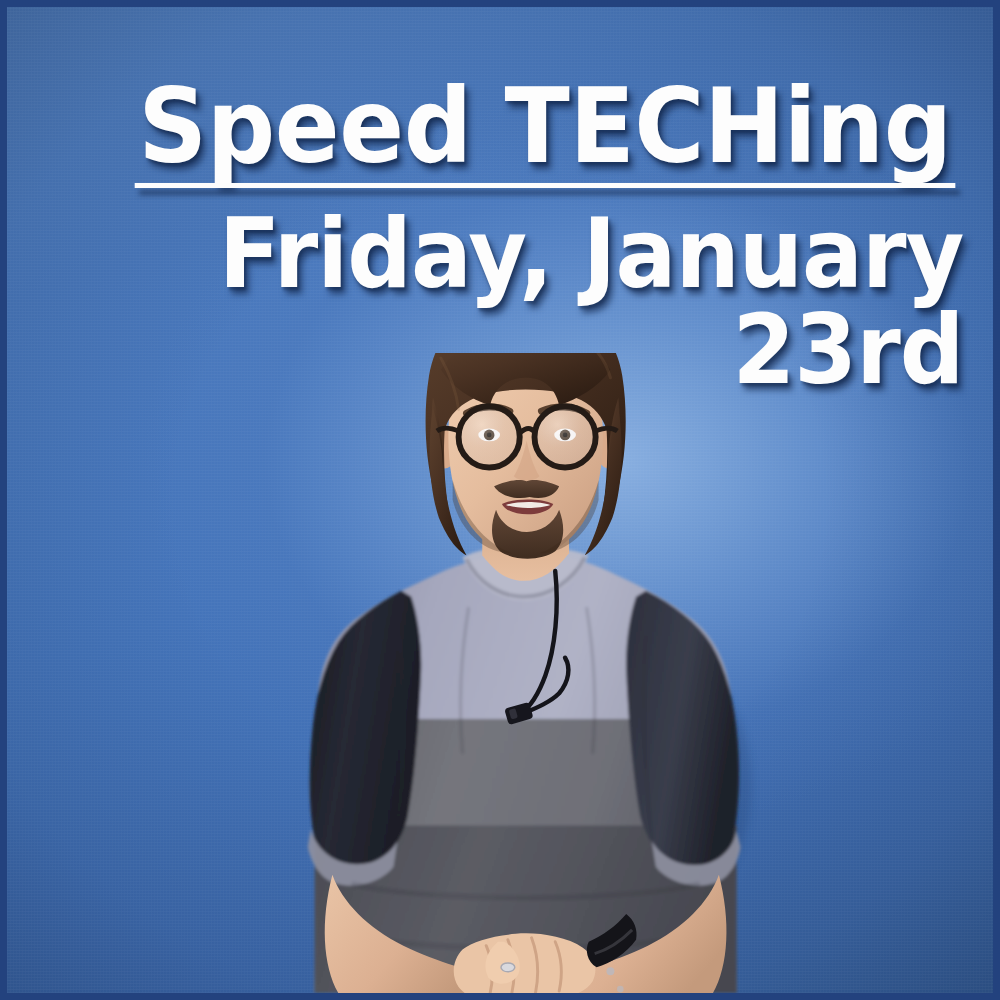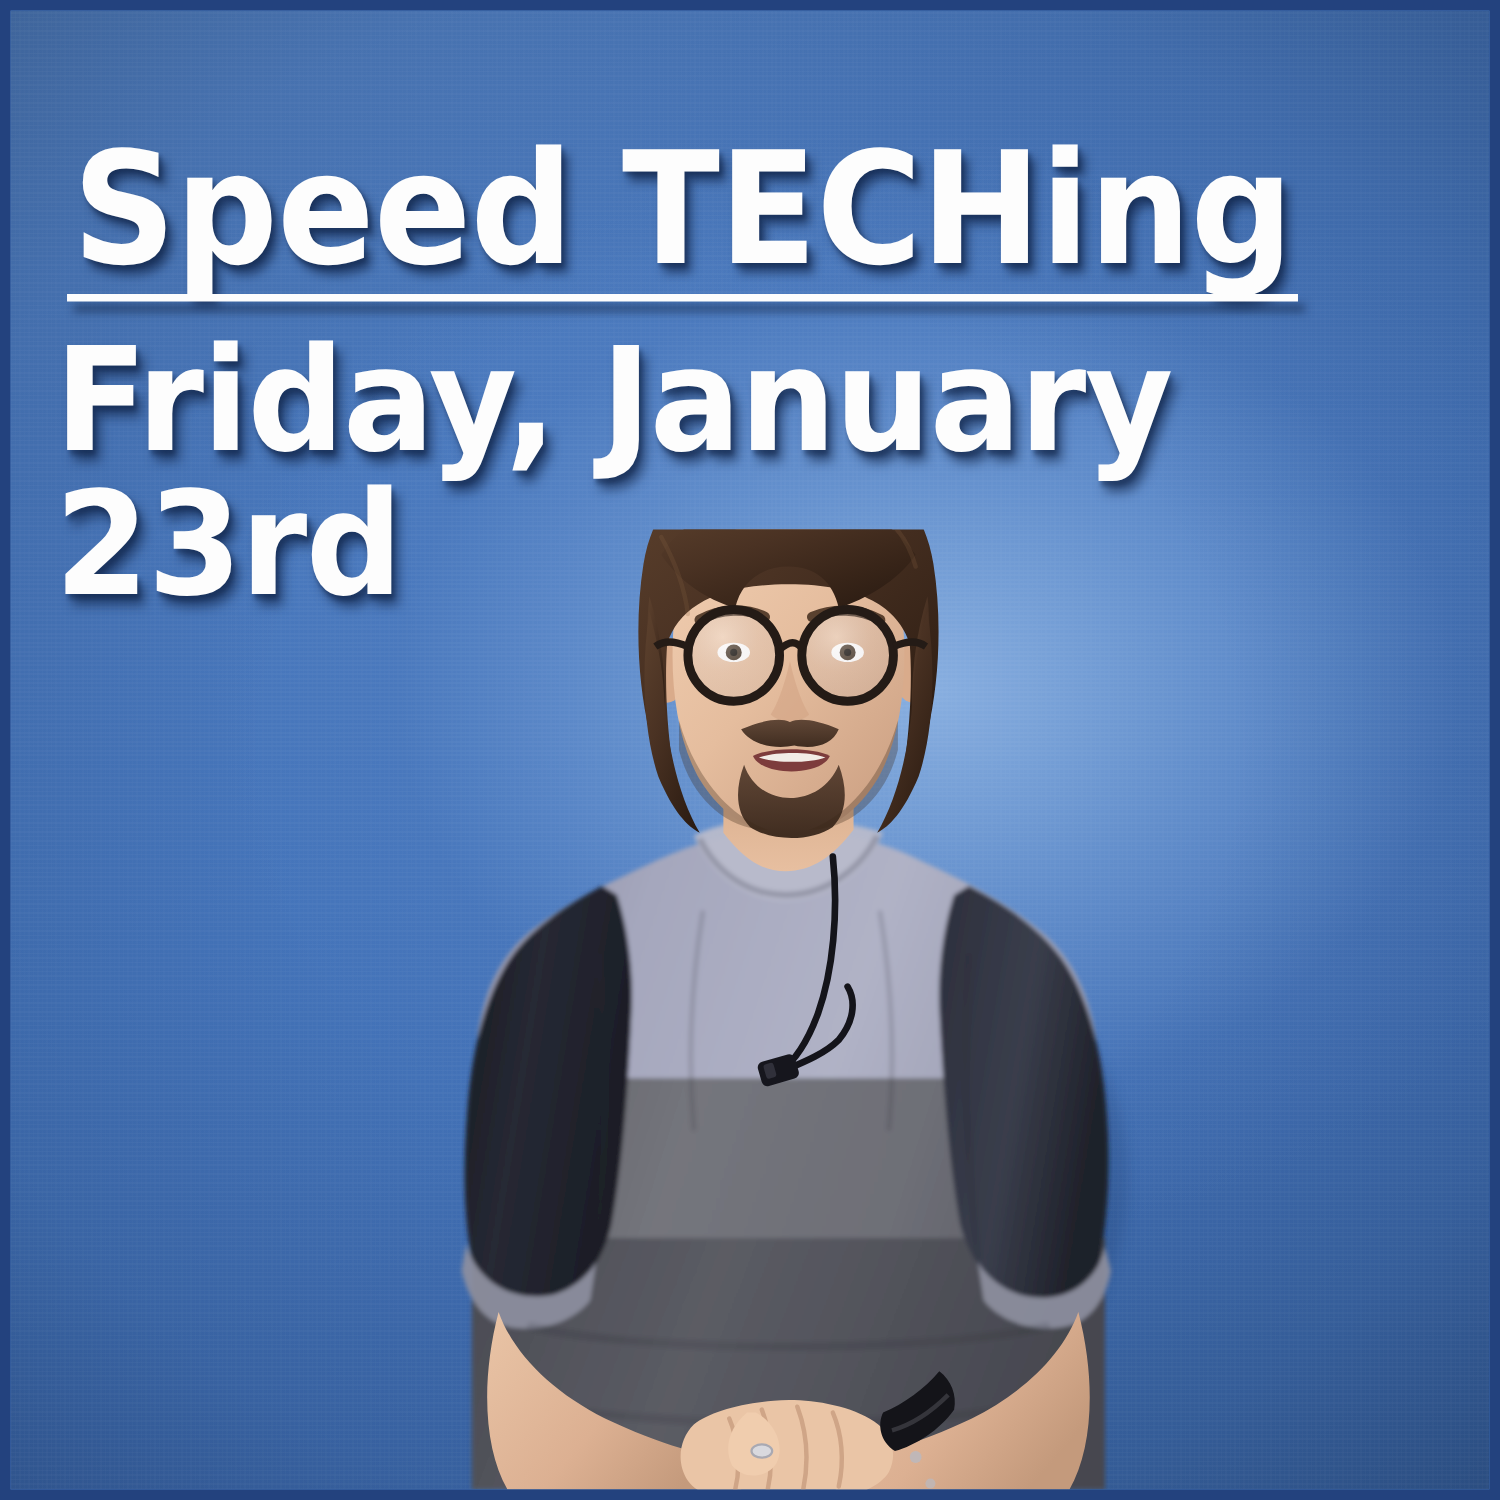--- a/index.html
+++ b/index.html
@@ -53,22 +53,22 @@
     inset: 0;
     opacity: .055;
     background-image:
       repeating-linear-gradient(0deg, rgba(255,255,255,.5) 0 1px, rgba(0,0,0,0) 1px 3px),
       repeating-linear-gradient(90deg, rgba(255,255,255,.35) 0 1px, rgba(0,0,0,0) 1px 3px);
   }
 
   
   .title-block {
     position: absolute;
-    left: 0; right: 0; top: 80px;
-    text-align: left;
+    left: 0; right: 0; top: 67px;
+    text-align: right;
     z-index: 40;
     pointer-events: none;
   }
   .title-line {
     display: inline-block;
     position: relative;
     color: #fdfdfd;
     font-family: "DejaVu Sans", sans-serif;
     font-weight: 700;
     font-size: 104px;

